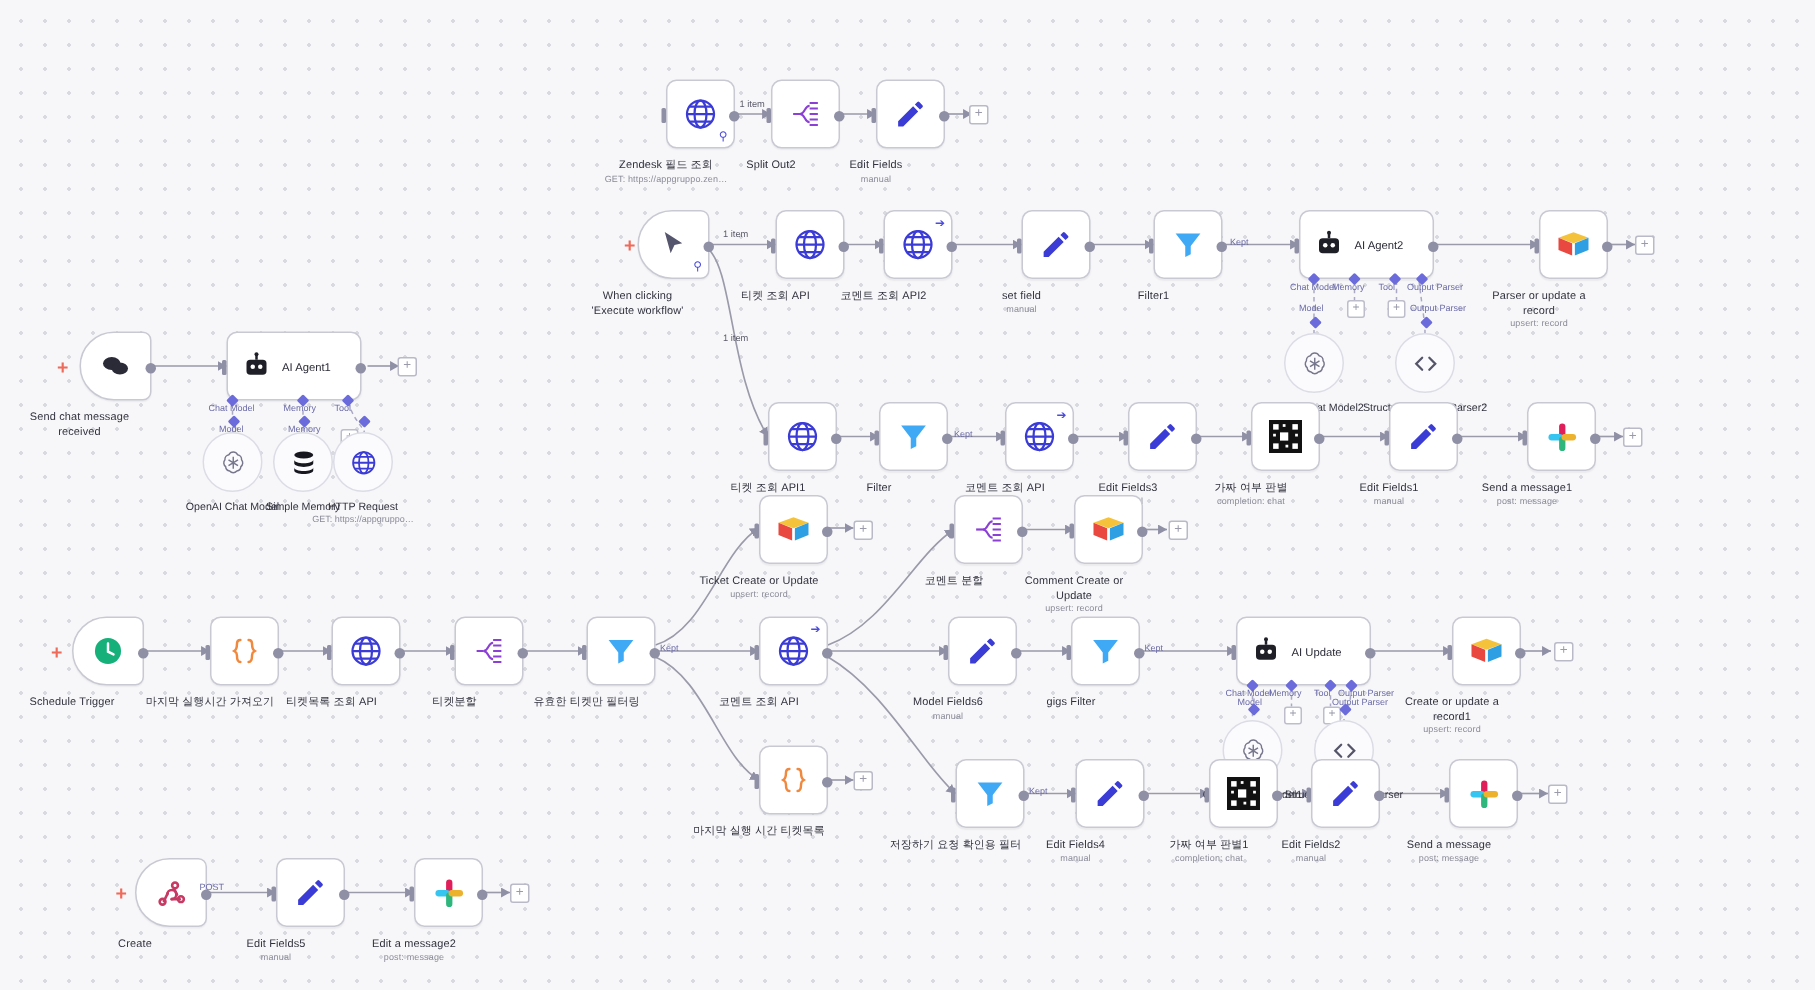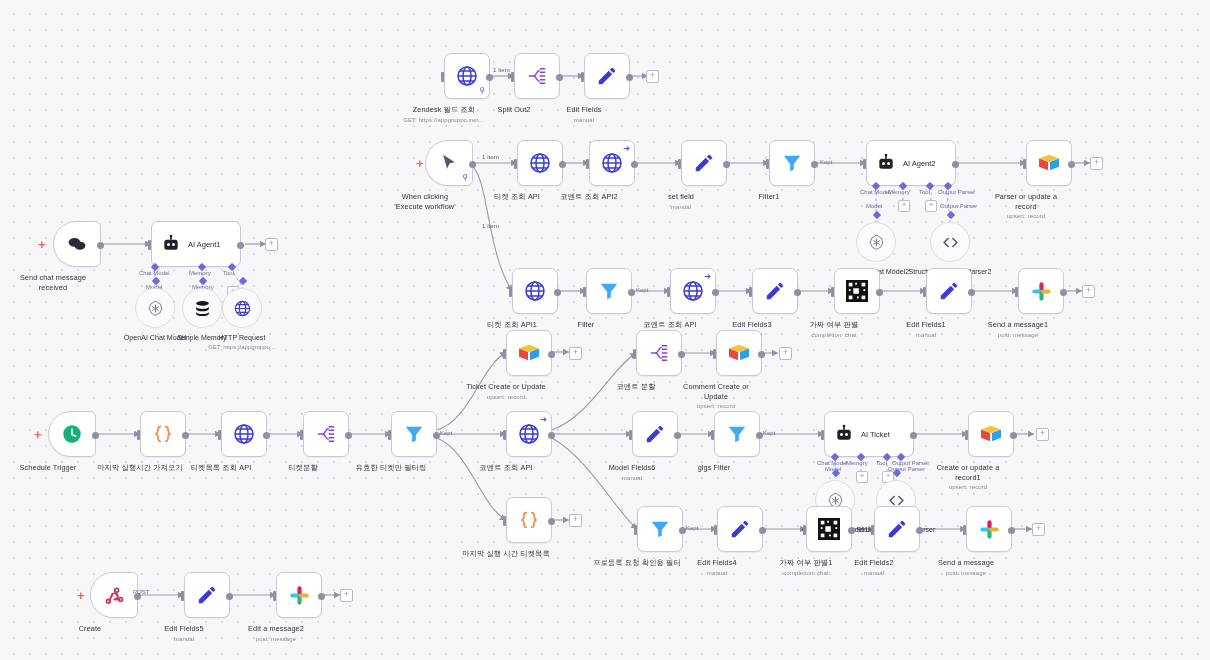--- a/index.html
+++ b/index.html
@@ -782,21 +782,21 @@
   <div class="box agent">
     <span>
         <svg class="ic" width="20" height="20" viewBox="0 0 24 24" fill="#1f1f28">
           <rect x="4" y="7" width="16" height="12" rx="3"></rect>
           <circle cx="9" cy="12.5" r="1.8" fill="#fff"></circle>
           <circle cx="15" cy="12.5" r="1.8" fill="#fff"></circle>
           <path d="M11 3h2v4h-2z"></path>
           <circle cx="12" cy="2.5" r="1.6"></circle>
         </svg>
       </span>
-    <span class="agent-title">AI Ticket</span>
+    <span class="agent-title">AI Update</span>
     <span class="pin port"></span>
     <span class="pout port"></span>
   </div>
   <span class="subport" style="left:8px;top:43px;"></span>
   <span class="subport" style="left:34px;top:43px;"></span>
   <span class="subport" style="left:60px;top:43px;"></span>
   <span class="subport" style="left:74px;top:43px;"></span>
   <span class="connlabel" style="left:-7px;top:49px;">Chat Model</span>
   <span class="connlabel" style="left:22px;top:49px;">Memory</span>
   <span class="connlabel" style="left:52px;top:49px;">Tool</span>
@@ -867,21 +867,21 @@
   <div class="box">
     <span>
         <svg class="ic" width="22" height="22" viewBox="0 0 24 24" fill="#3fa9f5">
           <path d="M3 4h18l-7 9v6l-4 2v-8L3 4z"></path>
         </svg>
       </span>
     <span class="pin port"></span>
     <span class="pout port"></span>
   </div>
   <div class="caption">
-    <span>프로등록 요청 확인용 필터</span>
+    <span>저장하기 요청 확인용 필터</span>
   </div>
 </div>
 <div class="connlabel" style="left:686px;top:525px;">Kept</div>
 
 <div class="node" style="left:717px;top:506px;">
   <div class="box">
     <span>
         <svg class="ic" width="22" height="22" viewBox="0 0 24 24" fill="#3b3bd6">
           <path d="M3 17.3V21h3.7L17.6 10.1l-3.7-3.7L3 17.3zM20.7 7a1 1 0 000-1.4l-2.3-2.3a1 1 0 00-1.4 0l-1.8 1.8 3.7 3.7L20.7 7z"></path>
         </svg>

